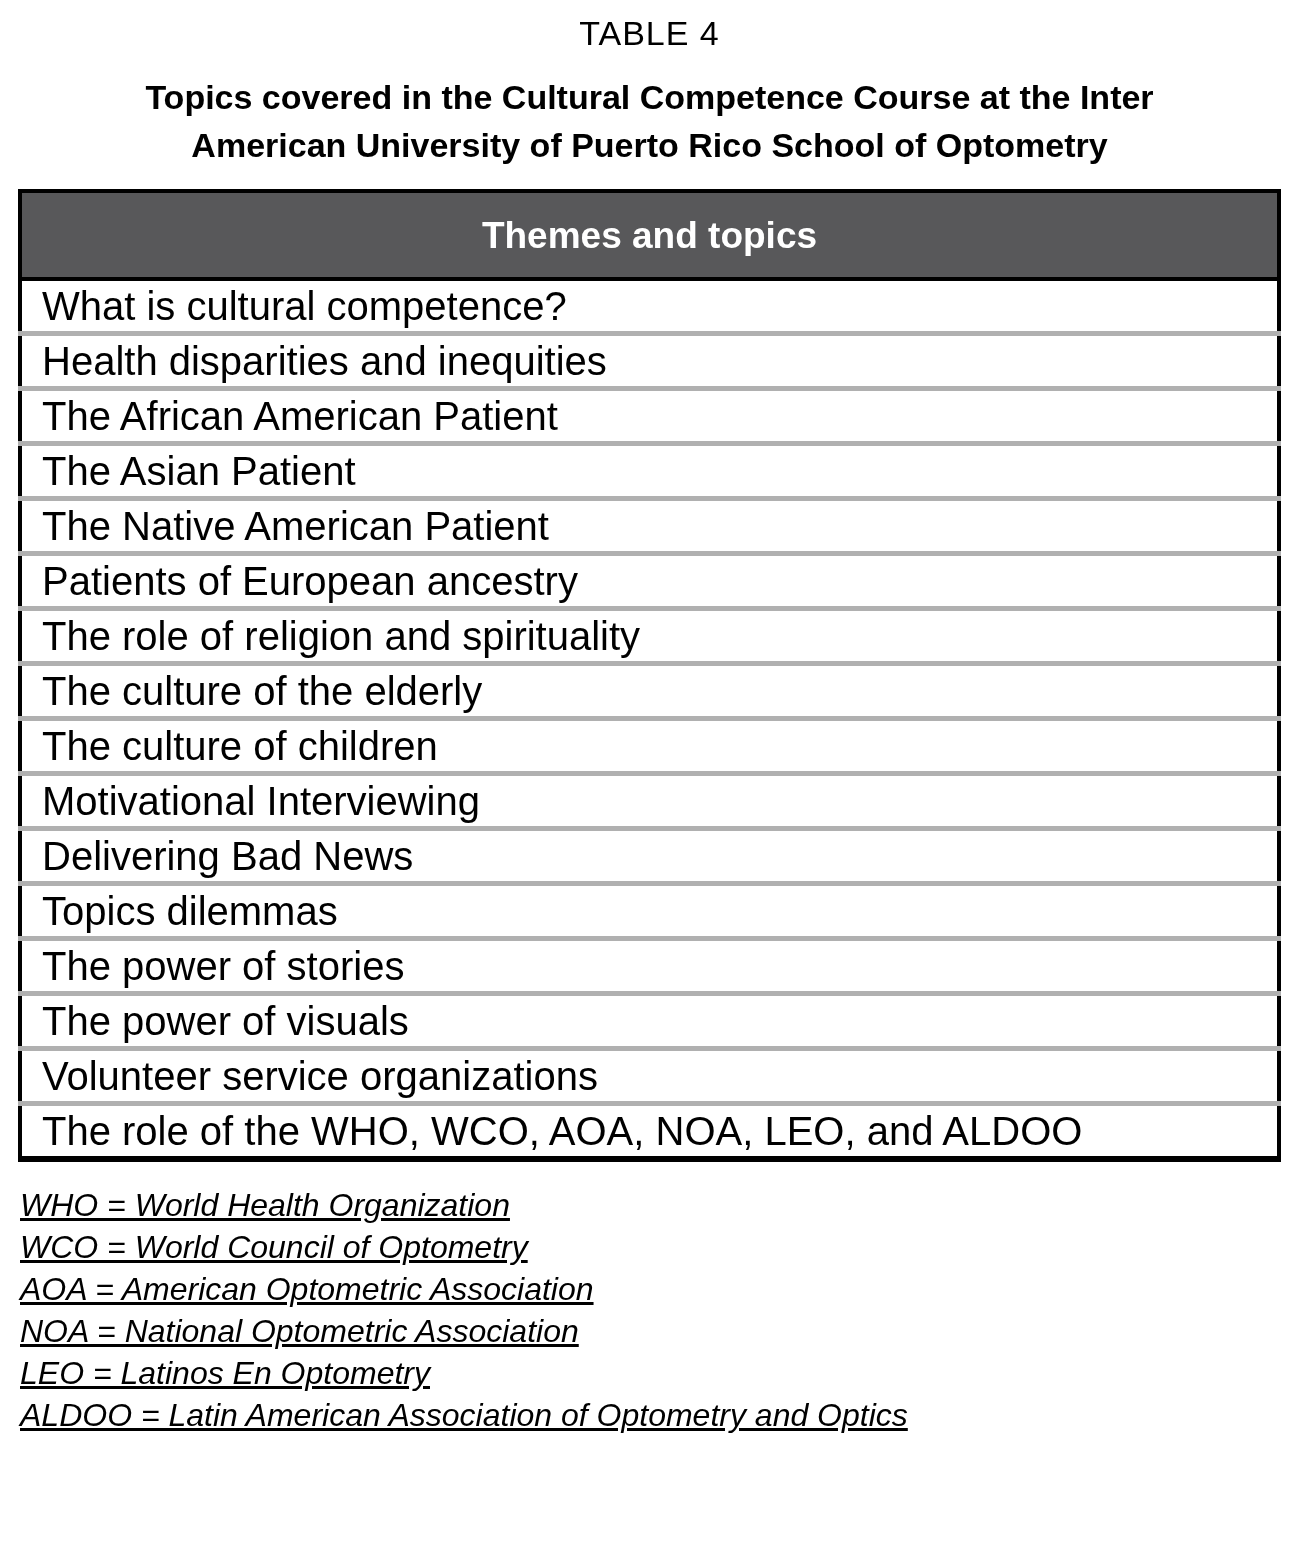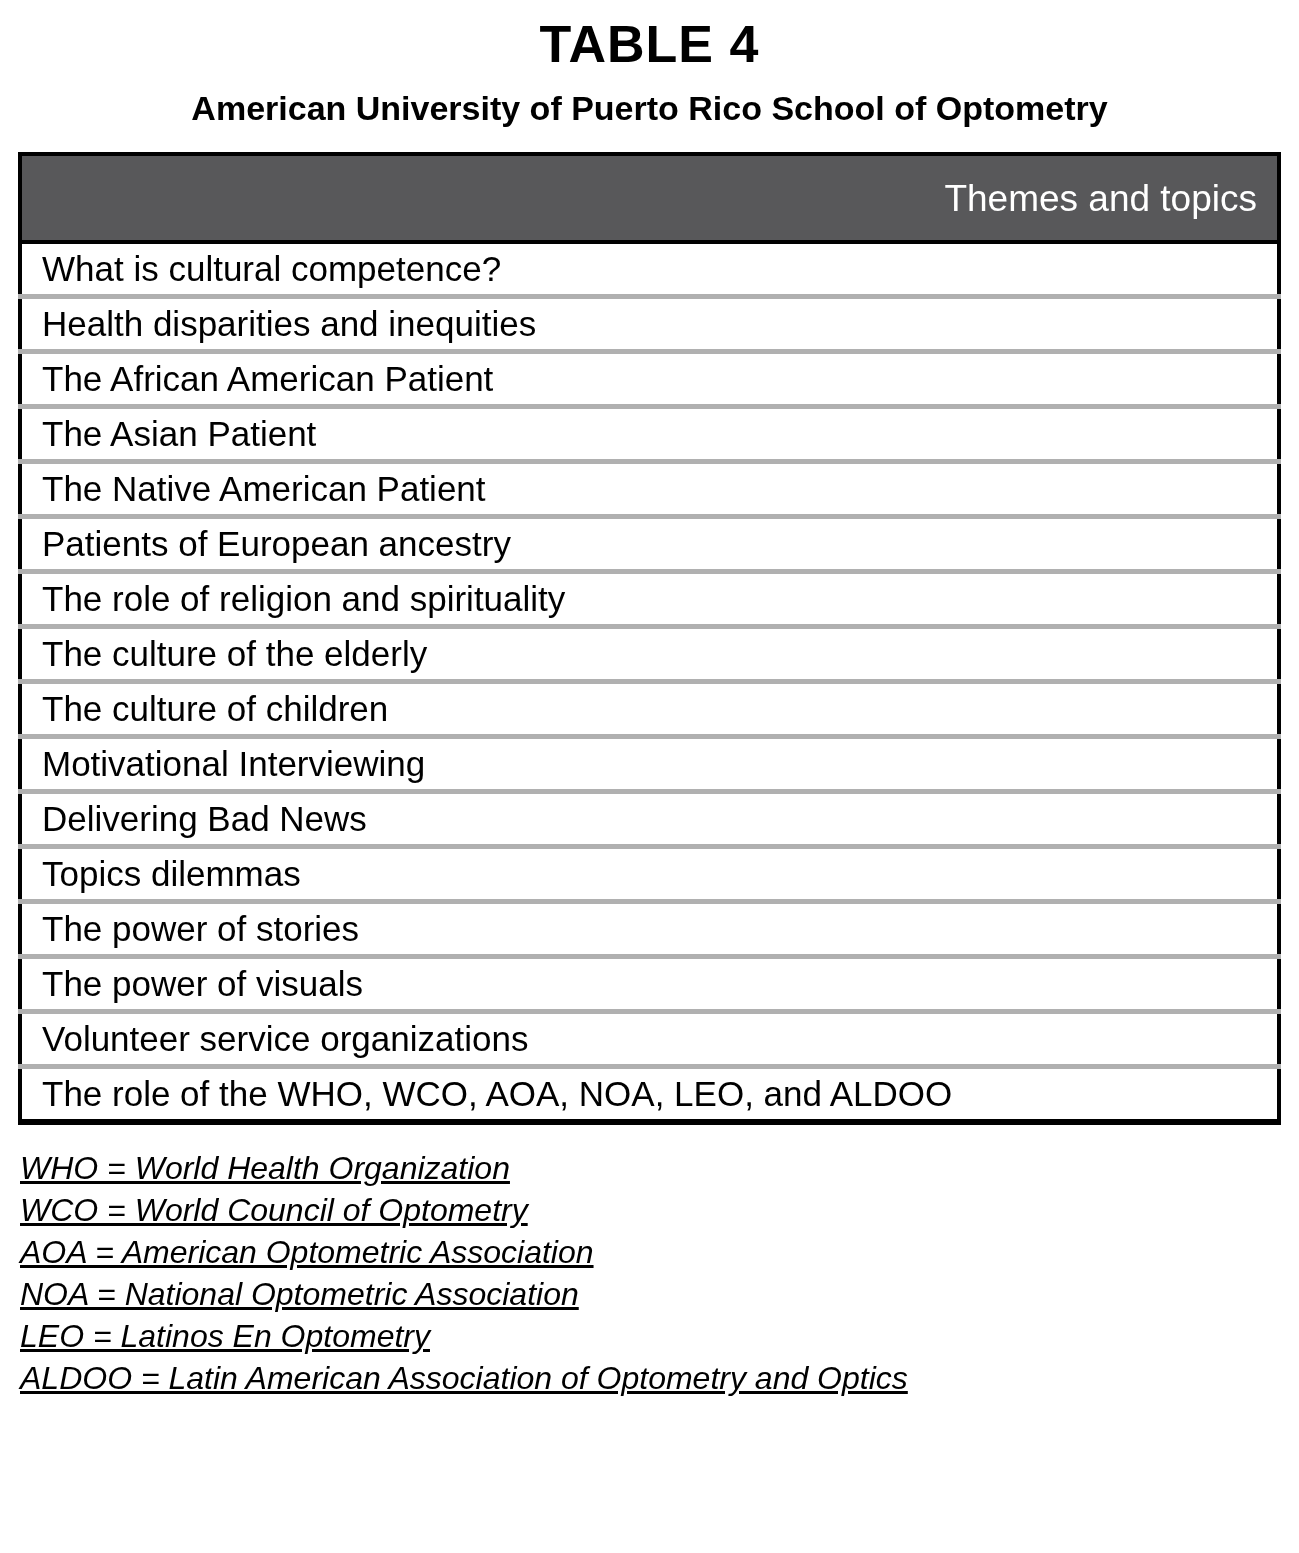--- a/index.html
+++ b/index.html
@@ -16,50 +16,50 @@
     box-sizing: border-box;
     background: var(--page-bg, #ffffff);
     padding: 12px 18px 0 18px;
   }
   
   .caption {
     text-align: center;
     margin-bottom: 20px;
   }
   .caption-label {
-    font-size: 52px;
-    font-weight: 700;
+    font-size: 34px;
+    font-weight: 400;
     letter-spacing: 1px;
     margin-top: 2px;
-    margin-bottom: 10px;
+    margin-bottom: 20px;
   }
   .caption-title-line {
     font-size: 34px;
     font-weight: 700;
     line-height: 48px;
   }
   
   table.topics-table {
     width: 1263px;
     border-collapse: collapse;
     border: 4px solid var(--table-border, #000000);
     border-bottom-width: 6px;
   }
   table.topics-table th {
     background: var(--header-bg, #58585a);
     color: var(--header-text, #ffffff);
-    text-align: right;
+    text-align: center;
     font-size: 37px;
-    font-weight: 400;
+    font-weight: 700;
     line-height: 40px;
     padding: 23px 20px 21px 20px;
     border-bottom: 4px solid var(--table-border, #000000);
   }
   table.topics-table td {
-    font-size: 35px;
+    font-size: 40px;
     line-height: 38px;
     padding: 6px 10px 6px 20px;
     border-top: 5px solid var(--row-divider, #b0b0b0);
     white-space: nowrap;
     overflow: hidden;
   }
   table.topics-table tbody tr:first-child td {
     border-top: none;
   }
   
@@ -75,20 +75,21 @@
   }
 </style>
 </head>
 <body style="--page-bg: #ffffff; --text: #000000; --header-bg: #58585a; --header-text: #ffffff; --table-border: #000000; --row-divider: #b0b0b0;">
 
 <div class="page">
 
   <header class="caption">
     <div class="caption-label">TABLE 4</div>
     <div class="caption-title">
+      <div class="caption-title-line">Topics covered in the Cultural Competence Course at the Inter</div>
       <div class="caption-title-line">American University of Puerto Rico School of Optometry</div>
     </div>
   </header>
 
   <table class="topics-table">
     <thead>
       <tr>
         <th>Themes and topics</th>
       </tr>
     </thead>

